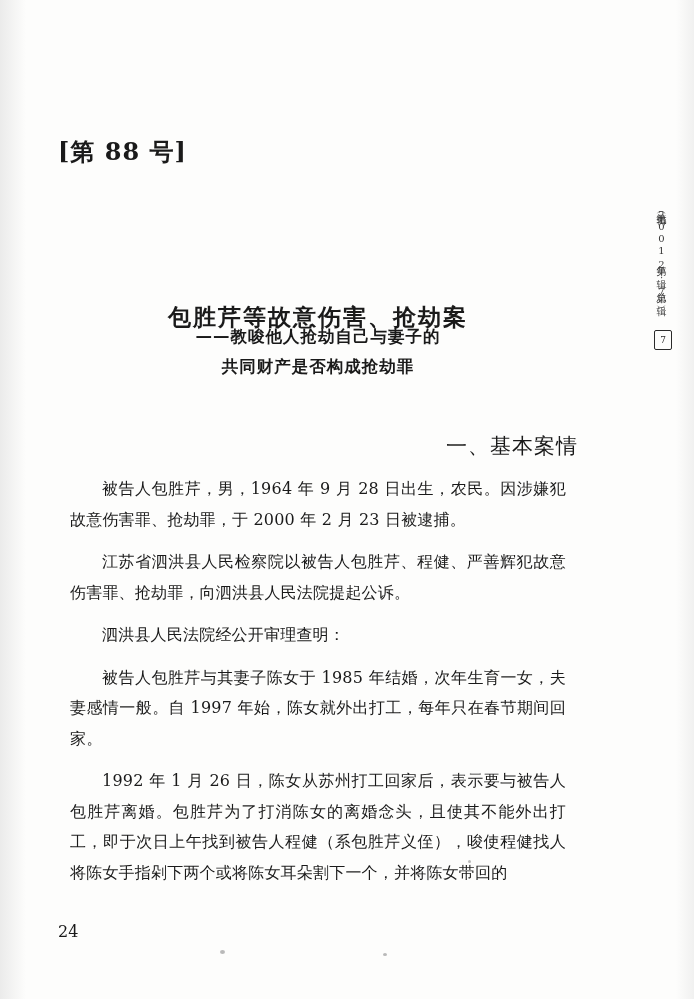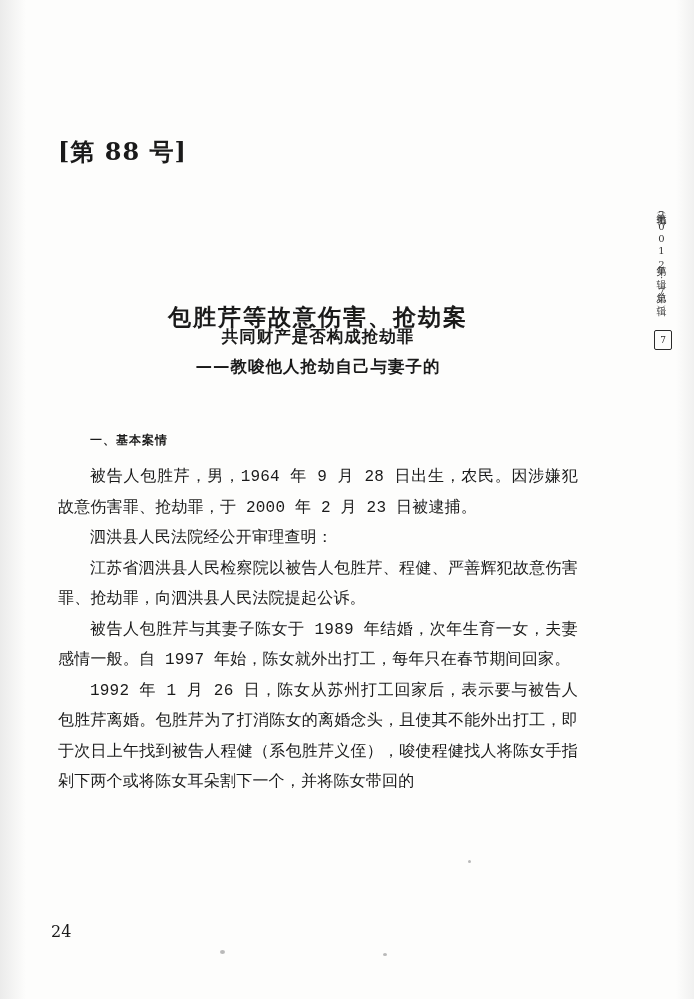--- a/index.html
+++ b/index.html
@@ -82,45 +82,45 @@
     font-weight: 700;
     line-height: 30px;
     letter-spacing: 1px;
   }
 
   .section-heading {
     position: absolute;
     left: 0;
     top: 432px;
     width: 520px;
-    font-size: 12px;
-    font-weight: 700;
+    font-size: 21px;
+    font-weight: 400;
     text-indent: 32px;
     letter-spacing: 1px;
+    text-align: right;
   }
 
   .body-text {
     position: absolute;
     left: 0;
     top: 462px;
     width: 520px;
     font-size: 16px;
     line-height: 30.5px;
     text-align: justify;
     letter-spacing: 0.2px;
   }
   .body-text p {
-    margin: 0;
+    margin: 12px;
     text-indent: 32px;
-    font-family: Liberation Mono, monospace;
   }
 
   .page-number {
     position: absolute;
-    left: 51px;
+    left: 58px;
     top: 922px;
     font-size: 16px;
   }
 
   .spine-text {
     position: absolute;
     right: 26px;
     top: 205px;
     width: 18px;
     font-size: 10px;
@@ -166,29 +166,29 @@
   <div class="spine-text">第七辑（2001年第2辑·总第7辑）</div>
   <div class="spine-mark">7</div>
 
   <div class="content">
 
     <div class="case-number">[第 88 号]</div>
 
     <div class="doc-title">包胜芹等故意伤害、抢劫案</div>
 
     <div class="subtitle">
+      <div>——教唆他人抢劫自己与妻子的</div>
       <div>共同财产是否构成抢劫罪</div>
-      <div>——教唆他人抢劫自己与妻子的</div>
     </div>
 
     <div class="section-heading">一、基本案情</div>
 
     <div class="body-text">
       <p>被告人包胜芹，男，1964 年 9 月 28 日出生，农民。因涉嫌犯故意伤害罪、抢劫罪，于 2000 年 2 月 23 日被逮捕。</p>
+      <p>江苏省泗洪县人民检察院以被告人包胜芹、程健、严善辉犯故意伤害罪、抢劫罪，向泗洪县人民法院提起公诉。</p>
       <p>泗洪县人民法院经公开审理查明：</p>
-      <p>江苏省泗洪县人民检察院以被告人包胜芹、程健、严善辉犯故意伤害罪、抢劫罪，向泗洪县人民法院提起公诉。</p>
-      <p>被告人包胜芹与其妻子陈女于 1989 年结婚，次年生育一女，夫妻感情一般。自 1997 年始，陈女就外出打工，每年只在春节期间回家。</p>
+      <p>被告人包胜芹与其妻子陈女于 1985 年结婚，次年生育一女，夫妻感情一般。自 1997 年始，陈女就外出打工，每年只在春节期间回家。</p>
       <p>1992 年 1 月 26 日，陈女从苏州打工回家后，表示要与被告人包胜芹离婚。包胜芹为了打消陈女的离婚念头，且使其不能外出打工，即于次日上午找到被告人程健（系包胜芹义侄），唆使程健找人将陈女手指剁下两个或将陈女耳朵割下一个，并将陈女带回的</p>
     </div>
   </div>
 
   <div class="page-number">24</div>
 </div>
 
 </body></html>

